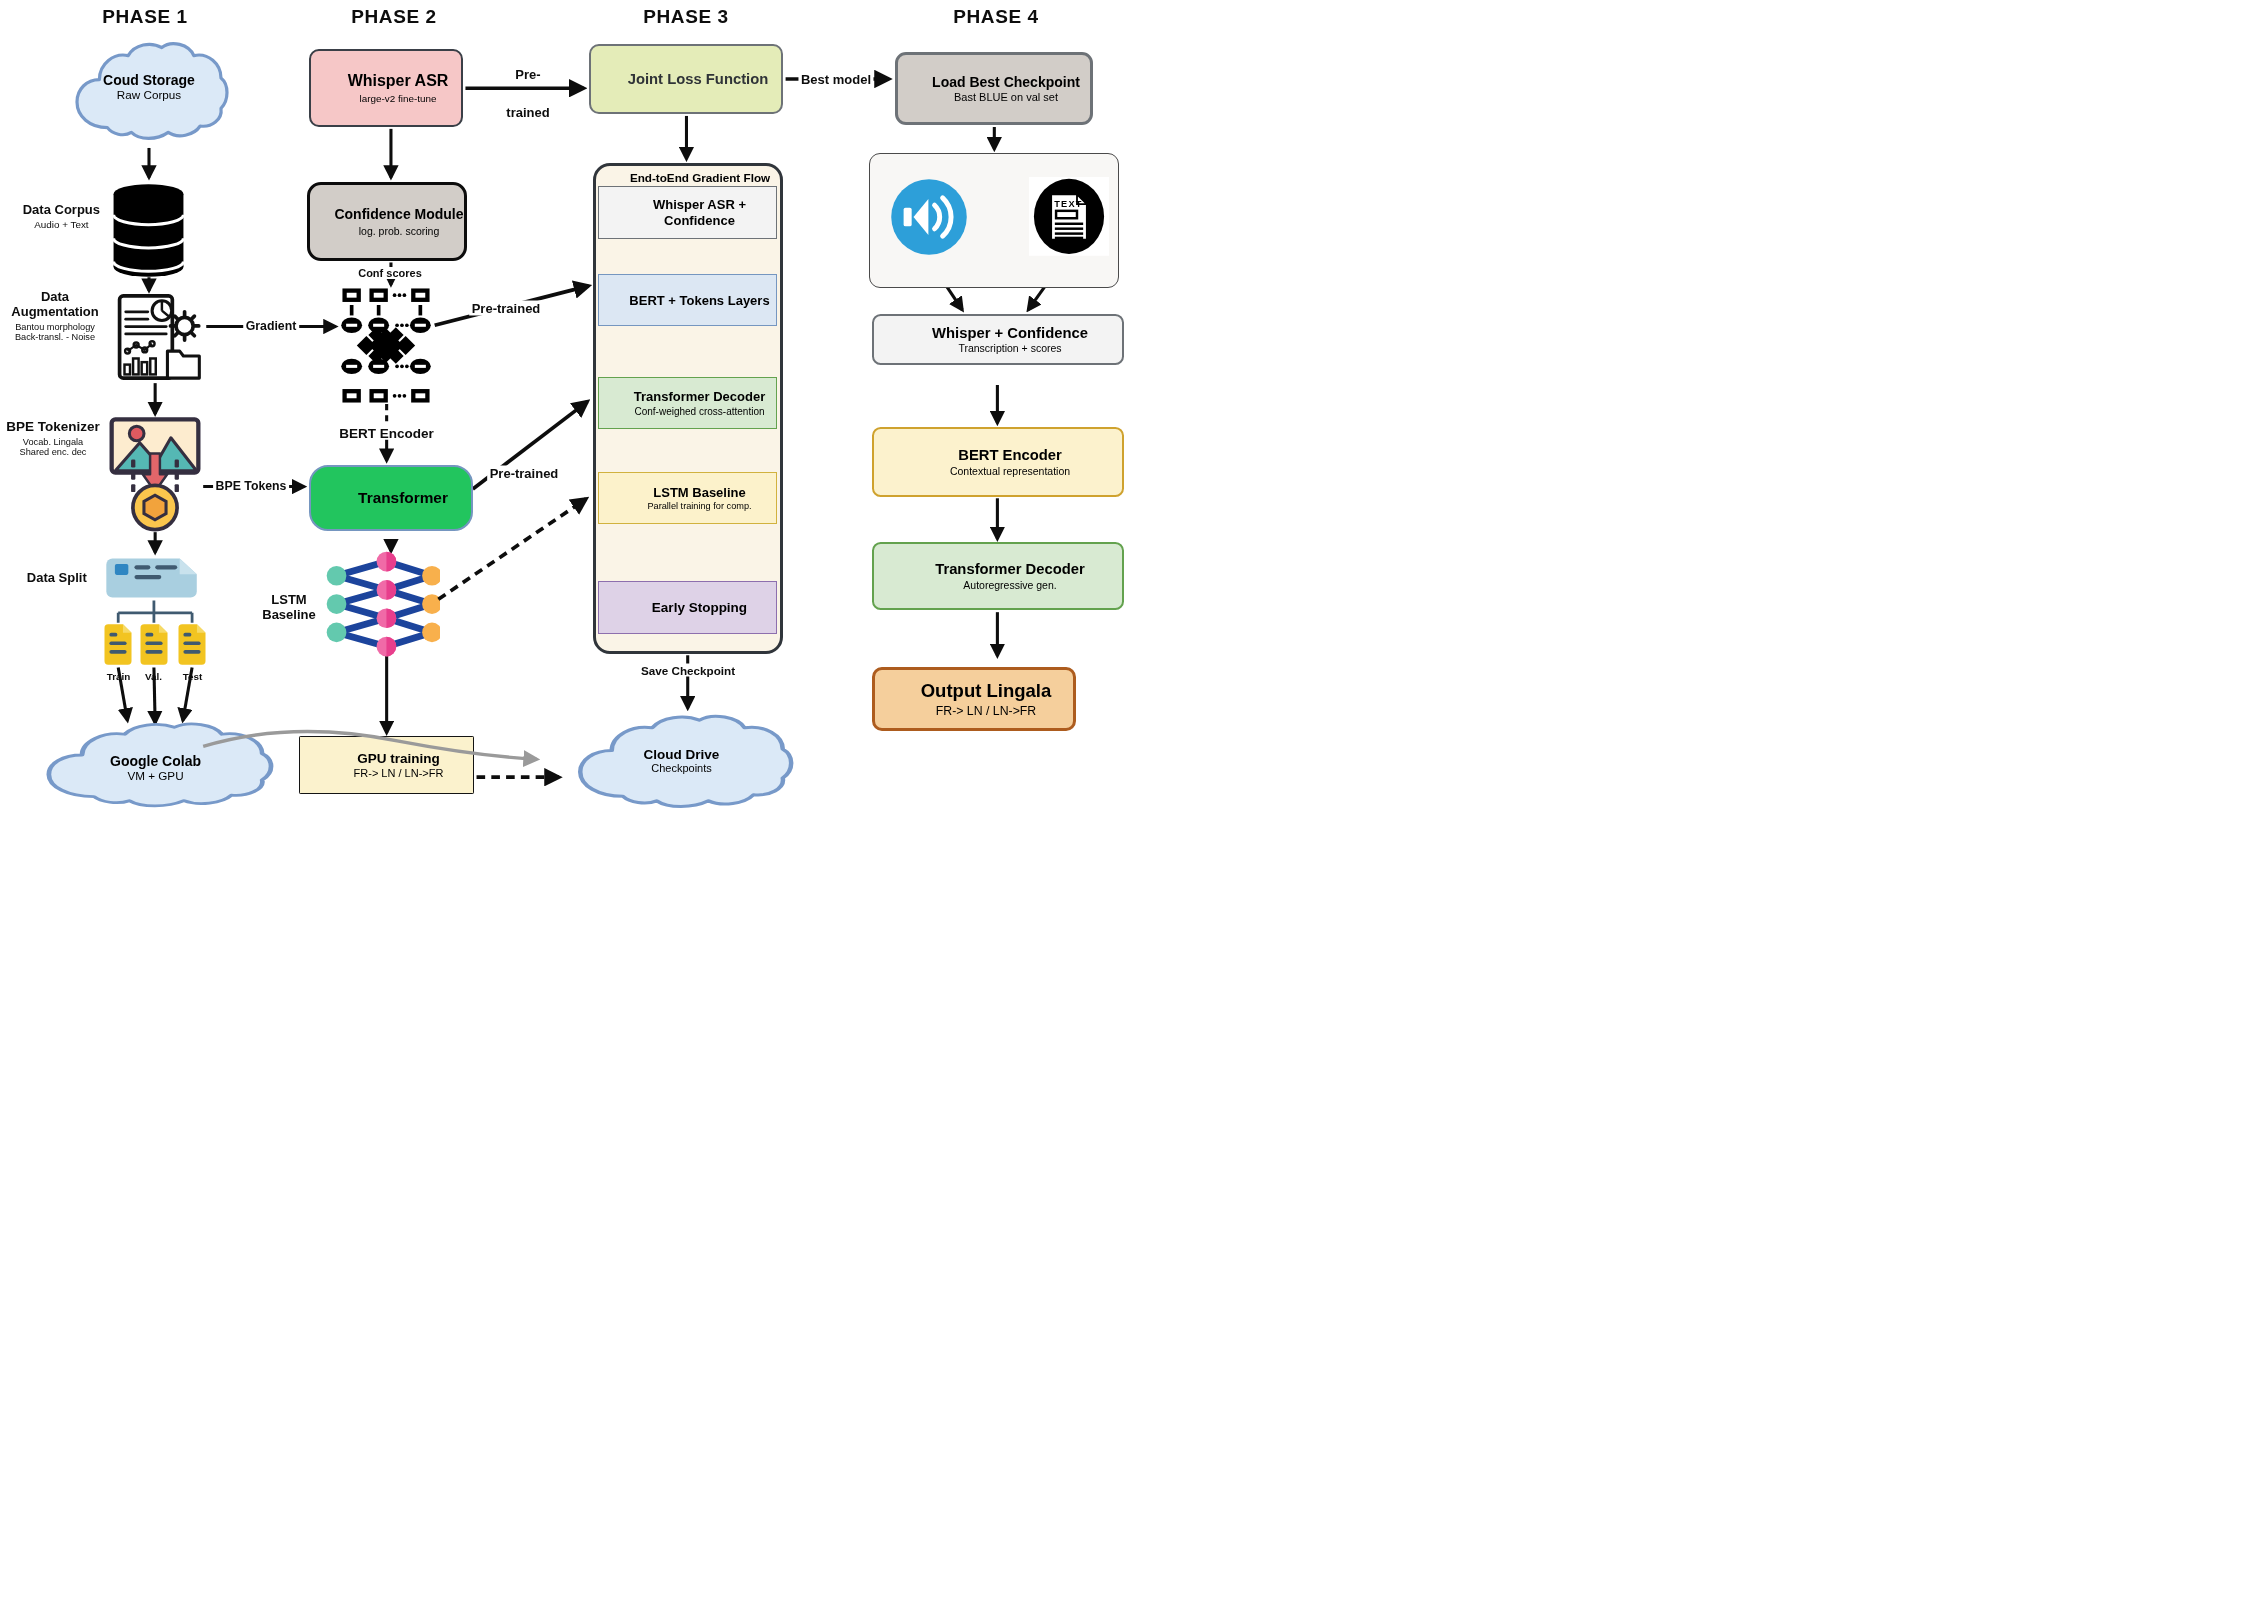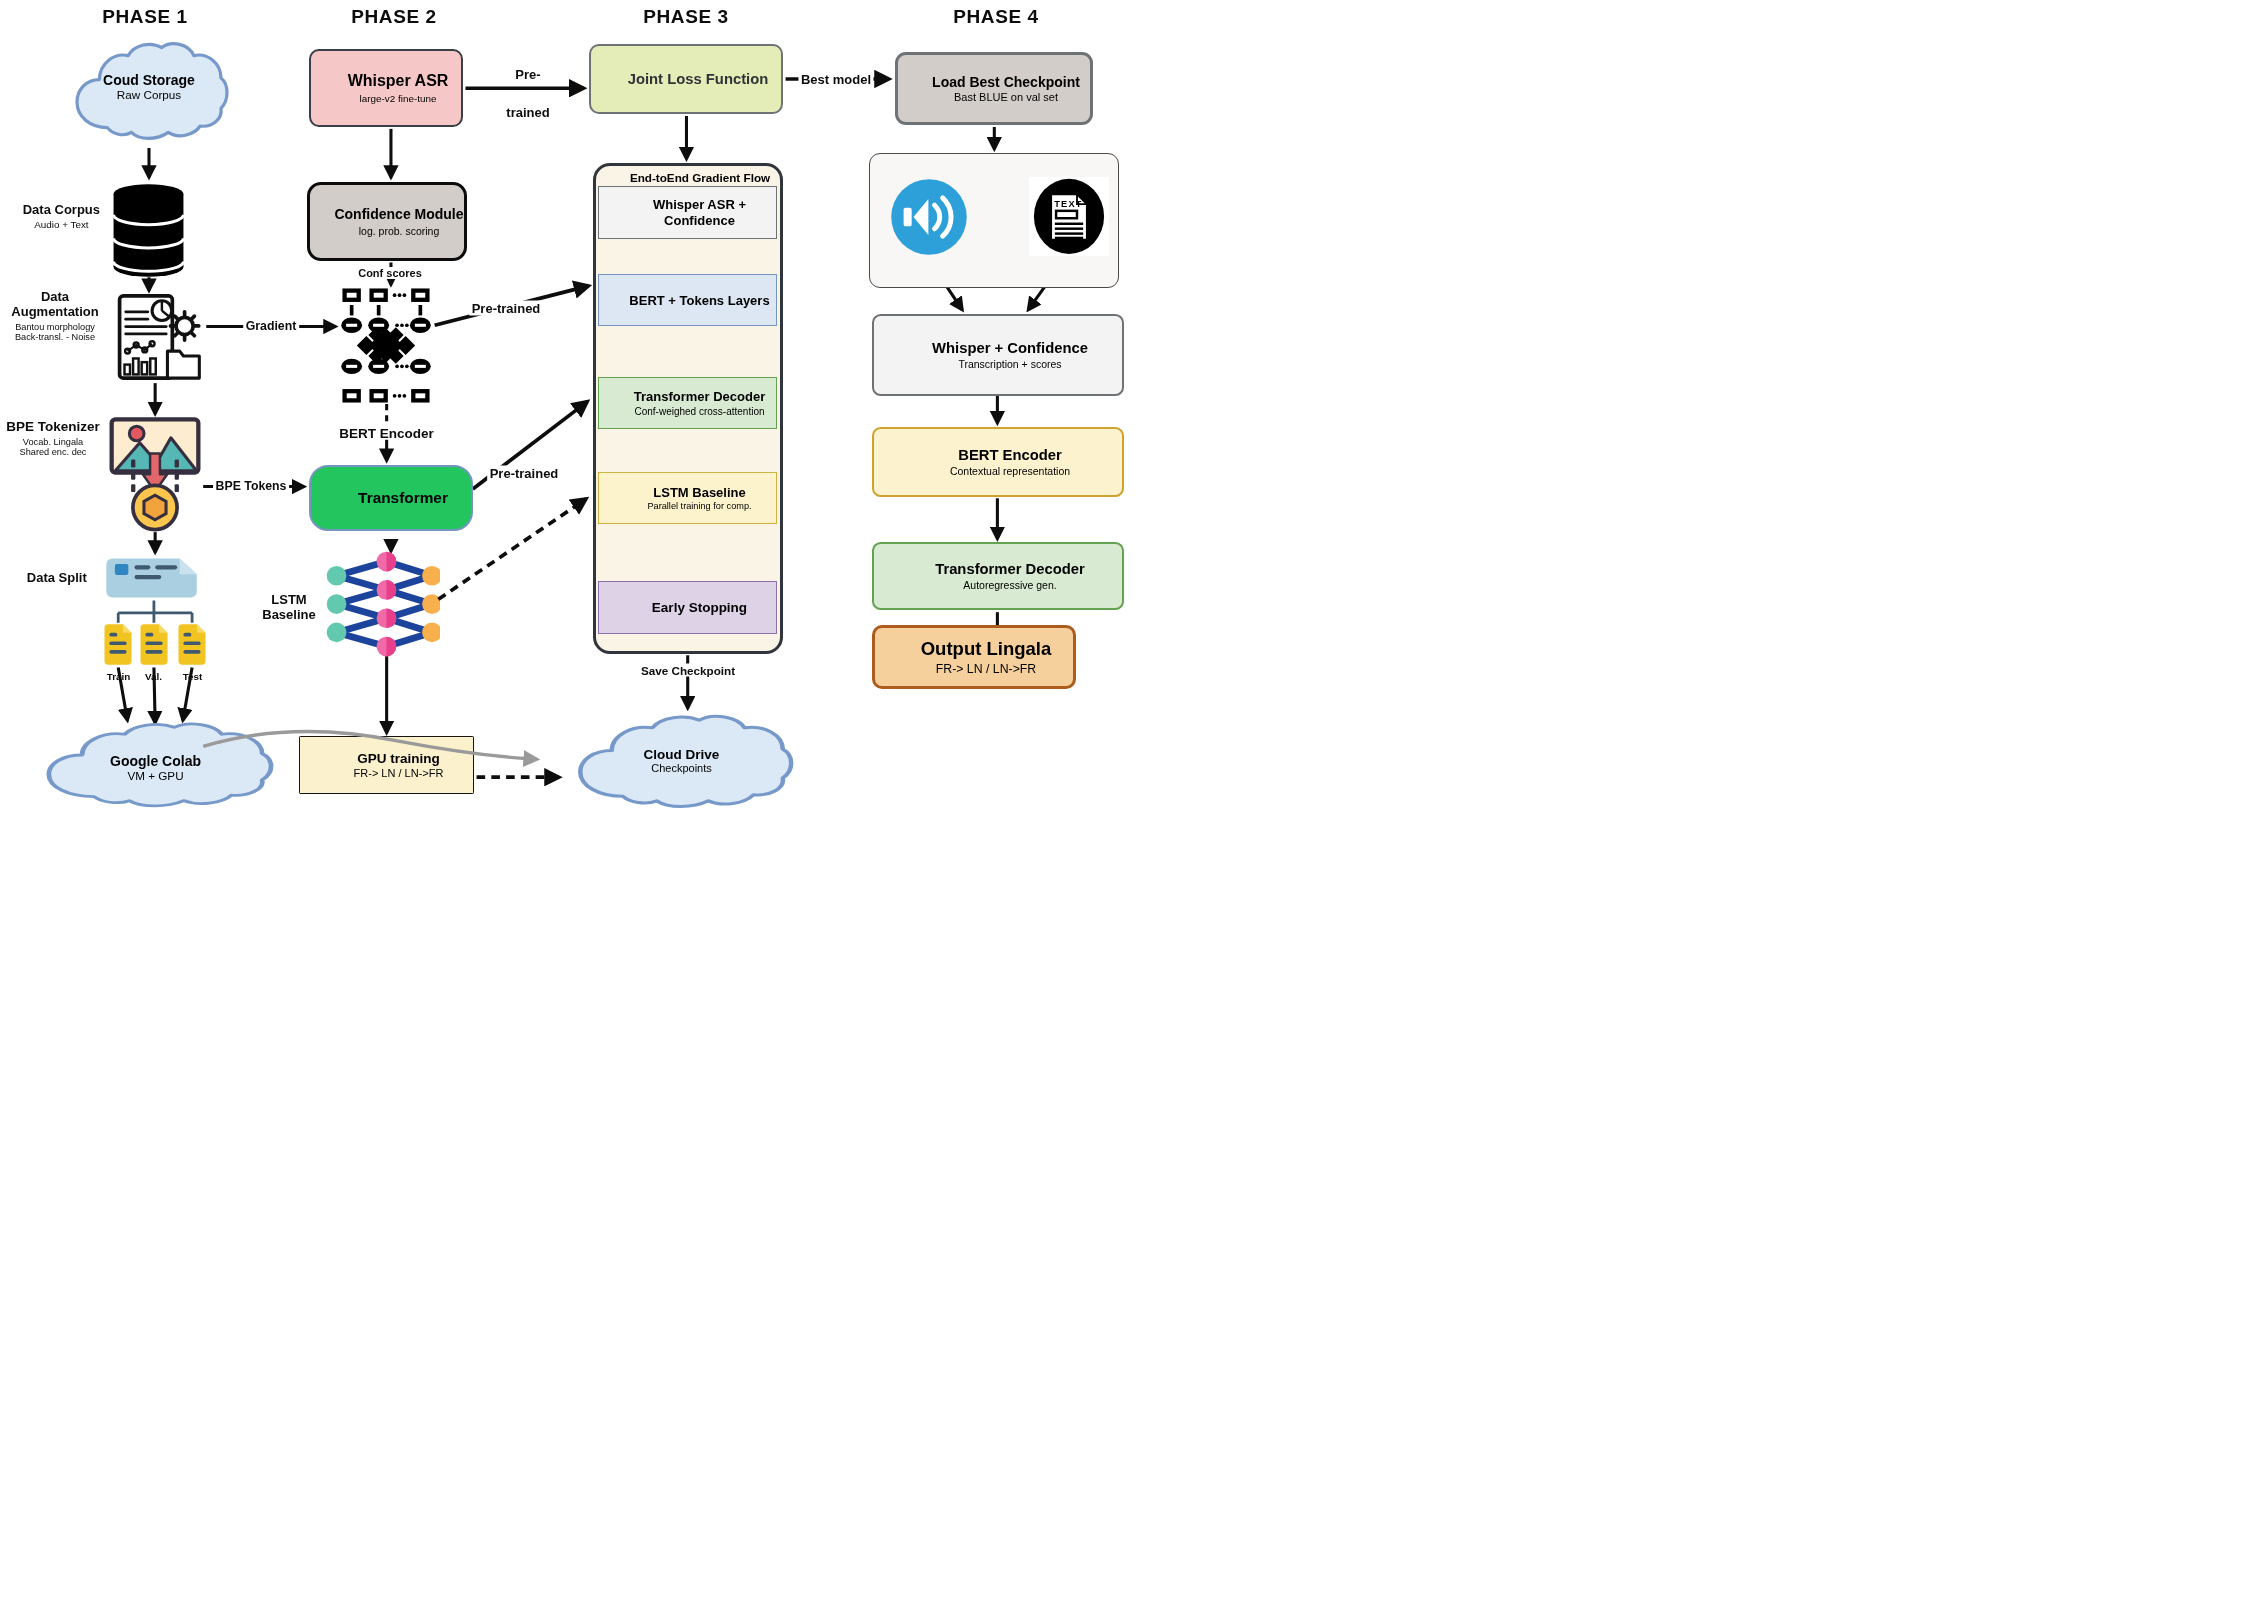--- a/index.html
+++ b/index.html
@@ -411,33 +411,33 @@
       <rect x="44" y="55" width="34" height="12" fill="none" stroke="#000" stroke-width="4"></rect>
       <g stroke="#000" stroke-width="4">
           <line x1="42" y1="76" x2="88" y2="76"></line>
           <line x1="42" y1="84" x2="88" y2="84"></line>
           <line x1="42" y1="92" x2="88" y2="92"></line>
           <line x1="42" y1="99" x2="88" y2="99"></line>
         </g>
     </svg>
   </div>
 
-  <div class="b" style="left:872px;top:314px;width:252px;height:82px;background:#f3f3f3;border:2.5px solid #6d7277;border-radius:8.6px;">
+  <div class="b" style="left:872px;top:314px;width:252px;height:51px;background:#f3f3f3;border:2.5px solid #6d7277;border-radius:8.6px;">
     <div class="t" style="font-size:14.8px;">Whisper + Confidence</div>
     <div style="font-size:10.5px;margin-top:1.8px;">Transcription + scores</div>
   </div>
   <div class="b" style="left:872px;top:427px;width:252px;height:70px;background:#fcf2cd;border:2.5px solid #cfa22e;border-radius:8.6px;">
     <div class="t" style="font-size:14.8px;">BERT Encoder</div>
     <div style="font-size:10.5px;margin-top:1.8px;">Contextual representation</div>
   </div>
   <div class="b" style="left:872px;top:542px;width:252px;height:68px;background:#d8ead2;border:2.5px solid #63a24e;border-radius:8.6px;">
     <div class="t" style="font-size:14.8px;">Transformer Decoder</div>
     <div style="font-size:10.5px;margin-top:1.8px;">Autoregressive gen.</div>
   </div>
-  <div class="b" style="left:872px;top:625px;width:204px;height:64px;background:#f5cf9c;border:3.7px solid #ad5c1e;border-radius:9.9px;">
+  <div class="b" style="left:872px;top:667px;width:204px;height:64px;background:#f5cf9c;border:3.7px solid #ad5c1e;border-radius:9.9px;">
     <div class="t" style="font-size:18.5px;">Output Lingala</div>
     <div style="font-size:12.3px;margin-top:1.2px;">FR-&gt; LN / LN-&gt;FR</div>
   </div>
 
   <svg id="arrows-top" class="layer" viewBox="0 0 1837 1315" width="1131" height="810">
     <line x1="712" y1="973" x2="952" y2="810" stroke="#0d0d0d" stroke-width="6" stroke-dasharray="14 10" marker-end="url(#ah)"></line>
     <line x1="774" y1="1262" x2="908" y2="1262" stroke="#0d0d0d" stroke-width="6" stroke-dasharray="14 10" marker-end="url(#ah)"></line>
     <path d="M330 1212 C430 1182 540 1182 645 1203 C745 1222 820 1230 872 1233" fill="none" stroke="#9a9a9a" stroke-width="5.5" marker-end="url(#ahg)"></path>
   </svg>
 

